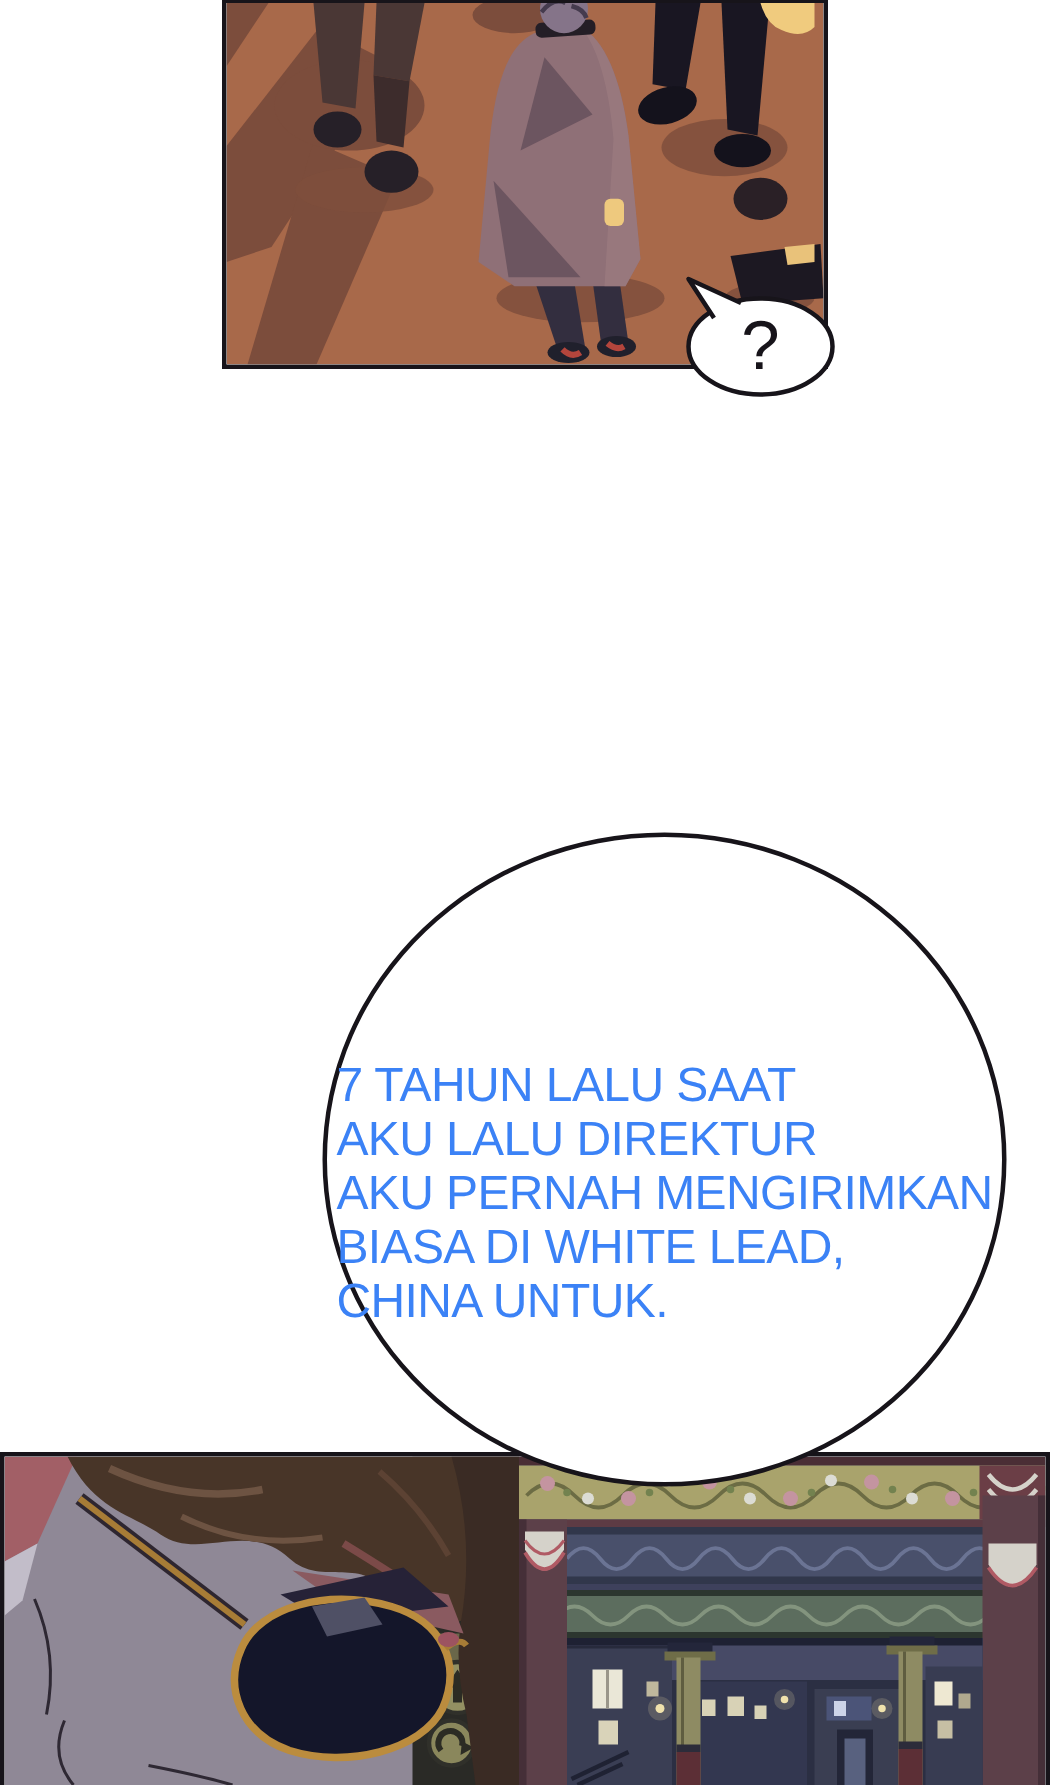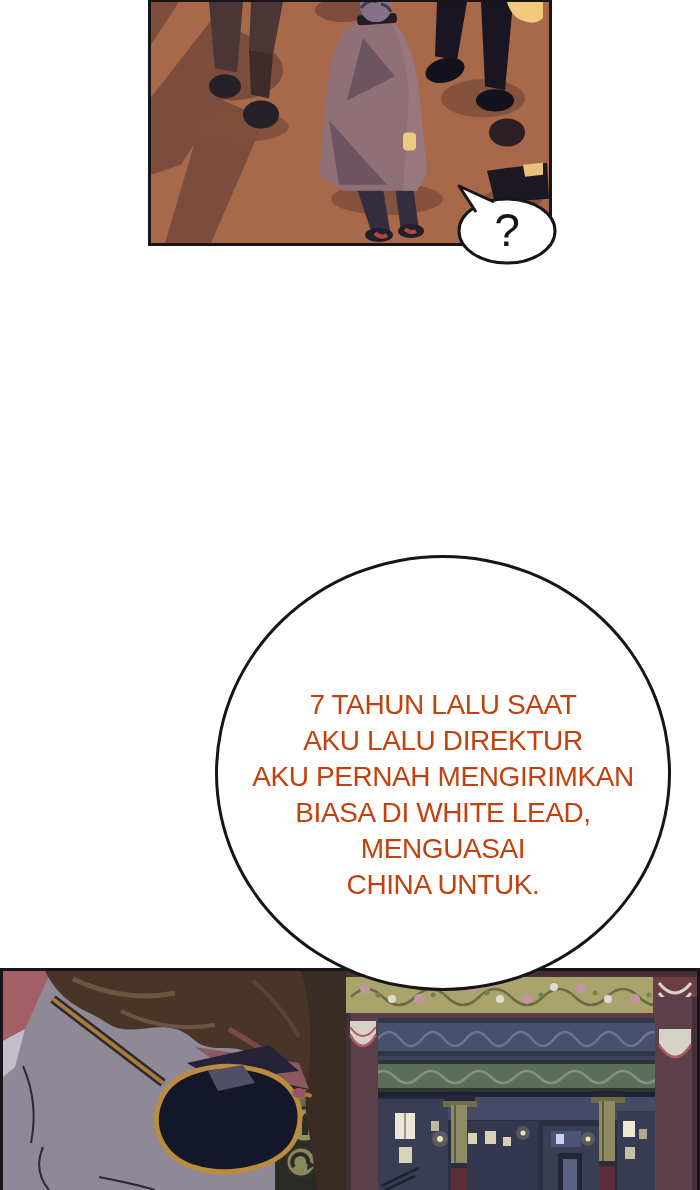--- a/index.html
+++ b/index.html
@@ -6,21 +6,21 @@
   .page{position:relative;width:700px;height:1190px;background:#ffffff;overflow:hidden;
         font-family:"Liberation Sans", sans-serif;}
   .panel{position:absolute;box-sizing:border-box;border:3px solid #17141a;overflow:hidden;}
   .panel svg{display:block;width:100%;height:100%;}
   #panel-top{left:148px;top:0;width:404px;height:246px;z-index:1;border-top-width:2px;}
   #panel-bottom{left:0;top:968px;width:700px;height:222px;z-index:1;border-bottom-width:0;}
   #q-bubble{position:absolute;left:448px;top:176px;width:124px;height:96px;z-index:3;}
   #big-bubble{position:absolute;left:215px;top:555px;width:450px;height:430px;background:#ffffff;
               border:3px solid #17141a;border-radius:50%;z-index:5;
               display:flex;align-items:center;justify-content:center;}
-  .narration{margin-top:44px;text-align:center;color:#c2410c;font-size:28px;line-height:36px;
+  .narration{margin-top:44px;color:#3b82f6;font-size:32px;line-height:36px;
              letter-spacing:-0.4px;font-weight:400;white-space:nowrap;}
   .qmark{font-family:"Liberation Sans", sans-serif;font-size:46px;fill:#17141a;}
 </style>
 </head>
 <body>
 
 <div class="page">
 
   <div class="panel" id="panel-top">
     <svg viewBox="0 0 398 240" preserveAspectRatio="none">
@@ -240,18 +240,17 @@
       </g>
     </svg>
   </div>
 
   <div id="big-bubble">
     <div class="narration">
       <div>7 TAHUN LALU SAAT</div>
       <div>AKU LALU DIREKTUR</div>
       <div>AKU PERNAH MENGIRIMKAN</div>
       <div>BIASA DI WHITE LEAD,</div>
-      <div>MENGUASAI</div>
       <div>CHINA UNTUK.</div>
     </div>
   </div>
 
 </div>
 
 </body></html>

